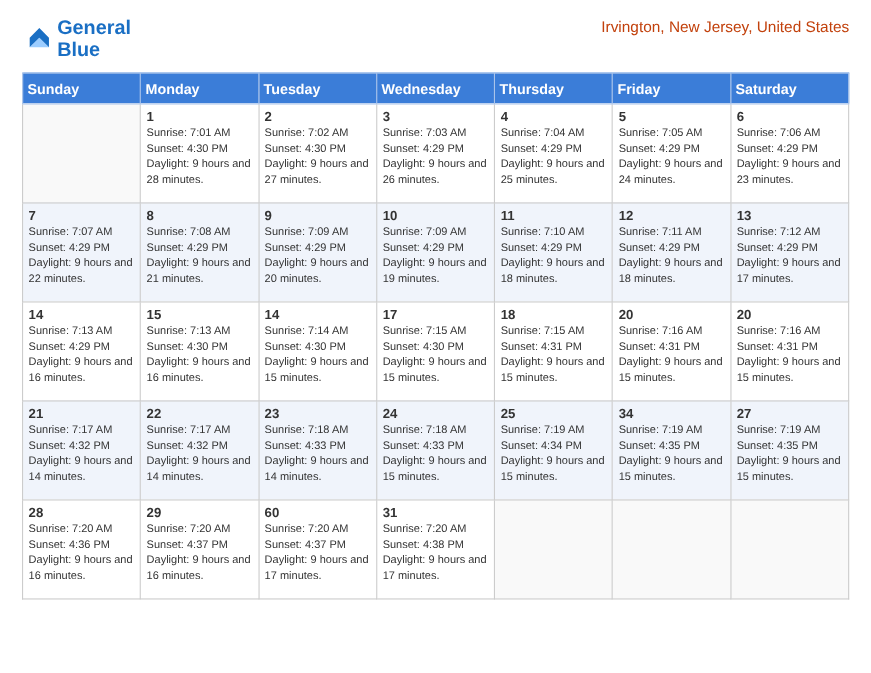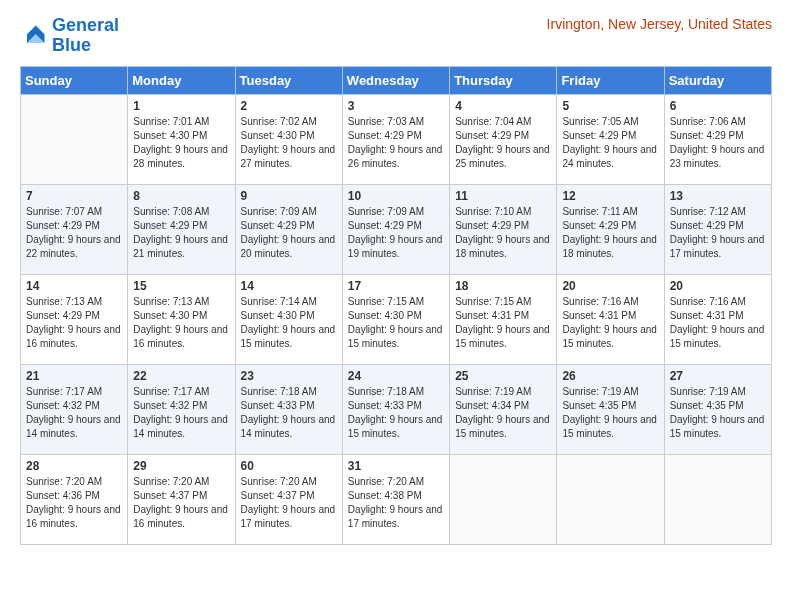--- a/index.html
+++ b/index.html
@@ -224,21 +224,21 @@
         </td>
         <td>
           <span class="day-number">24</span>
           <div class="day-info">Sunrise: 7:18 AM<br>Sunset: 4:33 PM<br>Daylight: 9 hours and 15 minutes.</div>
         </td>
         <td>
           <span class="day-number">25</span>
           <div class="day-info">Sunrise: 7:19 AM<br>Sunset: 4:34 PM<br>Daylight: 9 hours and 15 minutes.</div>
         </td>
         <td>
-          <span class="day-number">26</span>
+          <span class="day-number">34</span>
           <div class="day-info">Sunrise: 7:19 AM<br>Sunset: 4:35 PM<br>Daylight: 9 hours and 15 minutes.</div>
         </td>
         <td>
           <span class="day-number">27</span>
           <div class="day-info">Sunrise: 7:19 AM<br>Sunset: 4:35 PM<br>Daylight: 9 hours and 15 minutes.</div>
         </td>
       </tr>
       <tr>
         <td>
           <span class="day-number">28</span>

